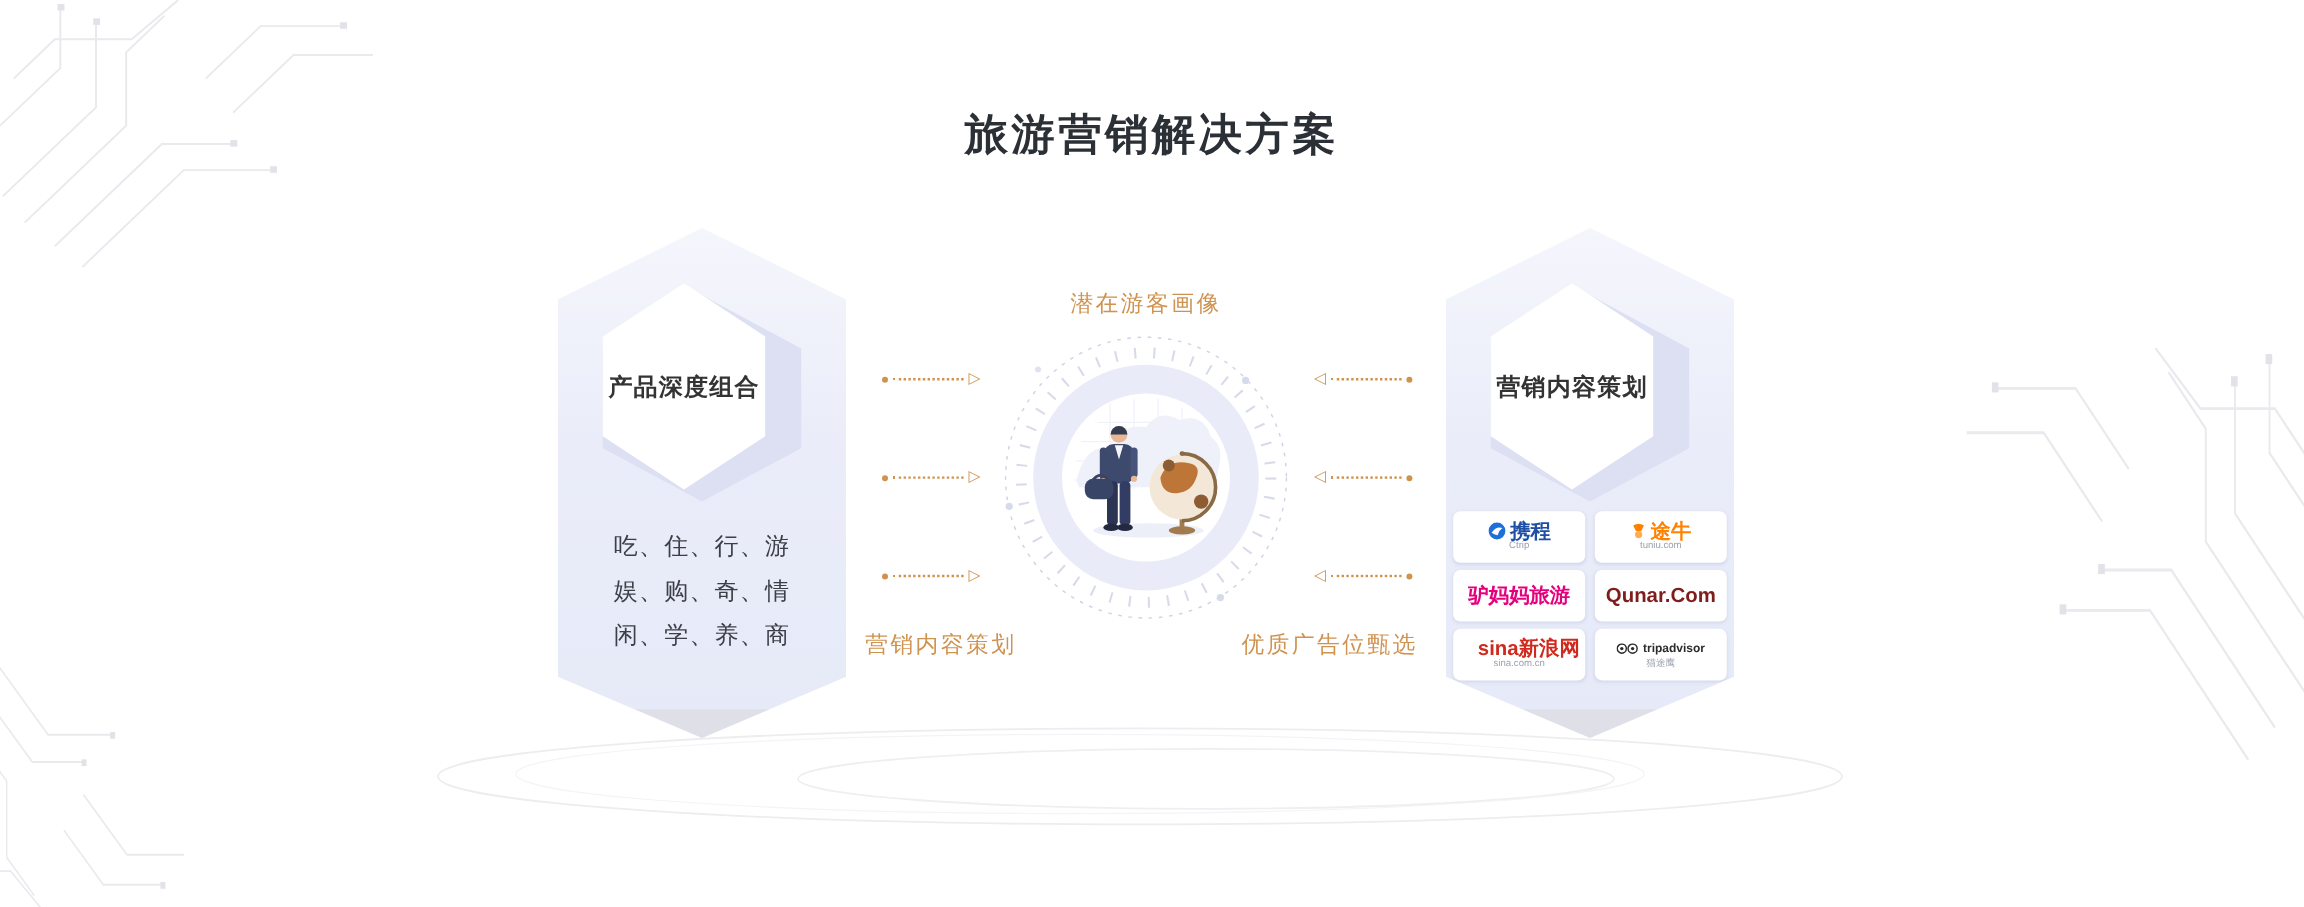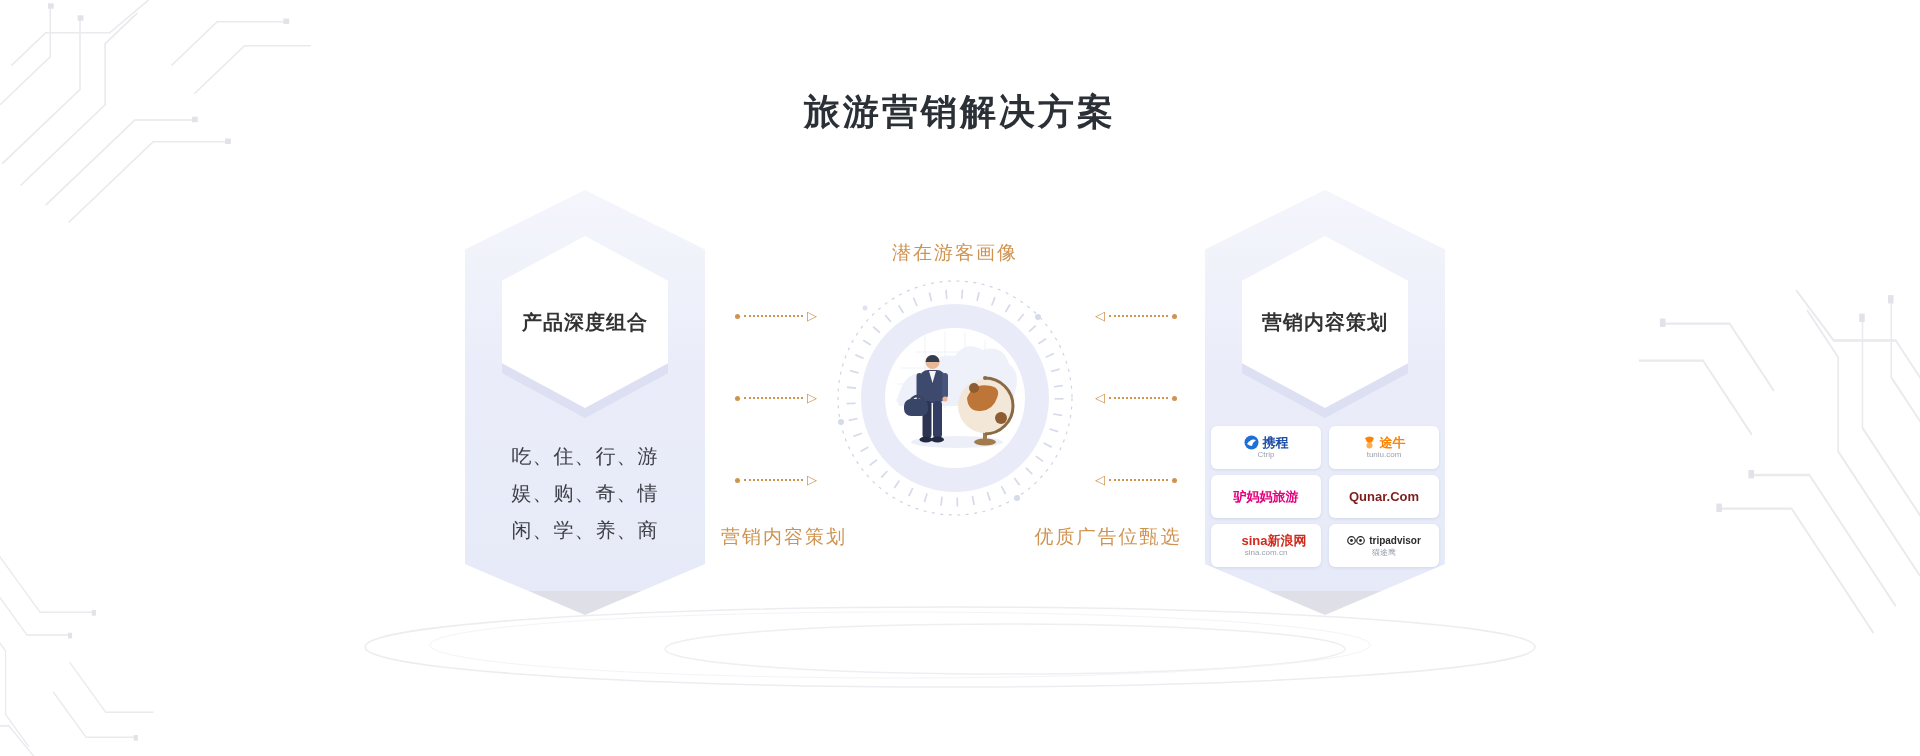--- a/index.html
+++ b/index.html
@@ -27,41 +27,41 @@
   }
   .hex-card.left{left:465px;}
   .hex-card.right{left:1205px;}
   .card-tip{position:absolute;left:0;right:0;bottom:0;height:24px;background:#dfe0e7;}
   .hex-inner-shadow{
     position:absolute;left:37px;top:56px;width:166px;height:172px;
     clip-path:polygon(50% 0%,100% 26%,100% 74%,50% 100%,0% 74%,0% 26%);
     background:#dce0f2;
   }
   .hex-inner{
-    position:absolute;left:37px;top:46px;width:166px;height:172px;
+    position:absolute;left:37px;top:46px;width:136px;height:172px;
     clip-path:polygon(50% 0%,100% 26%,100% 74%,50% 100%,0% 74%,0% 26%);
     background:#ffffff;display:flex;align-items:center;justify-content:center;
   }
   .hex-title{font-size:20px;font-weight:700;color:#333;letter-spacing:1px;}
   .card-lines{
     position:absolute;left:0;right:0;top:248px;text-align:center;
     font-size:20px;line-height:37px;color:#3c3f46;letter-spacing:1px;
   }
   
   .logo-grid{
     position:absolute;left:50%;transform:translateX(-50%);top:236px;
     display:grid;grid-template-columns:repeat(2,110px);gap:6px 8px;
   }
   .logo-tile{
     width:110px;height:43px;background:#ffffff;border-radius:6px;
     display:flex;flex-direction:column;align-items:center;justify-content:center;
     box-shadow:0 1px 3px rgba(120,130,170,0.18);overflow:hidden;
   }
   .logo-row{display:flex;align-items:center;gap:4px;}
-  .logo-line1{font-size:13px;font-weight:700;line-height:15px;white-space:nowrap;}
+  .logo-line1{font-size:17px;font-weight:700;line-height:15px;white-space:nowrap;}
   .logo-line2{font-size:8px;color:#9aa0ad;line-height:10px;white-space:nowrap;}
   .logo-tile svg{flex:none;}
   
   .center-illustration{position:absolute;left:805px;top:248px;z-index:2;}
   .diagram-label{
     position:absolute;z-index:3;text-align:center;width:300px;
     font-size:19px;color:var(--accent,#cf9350);letter-spacing:2px;
   }
   .diagram-label.top{left:805px;top:240px;}
   .diagram-label.bl{left:684px;top:524px;width:200px;}

